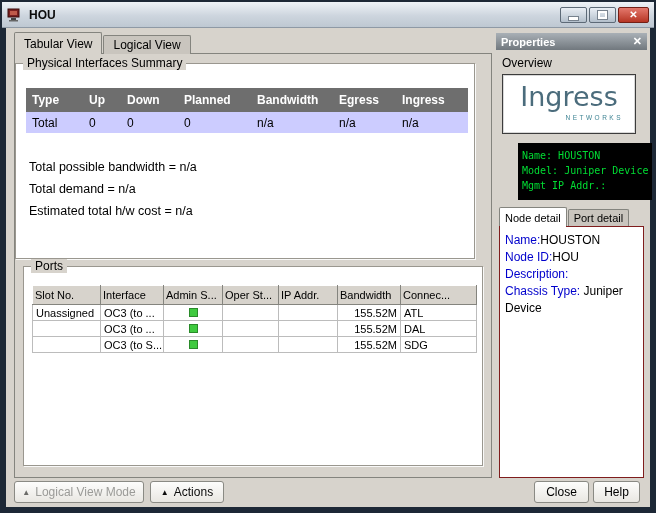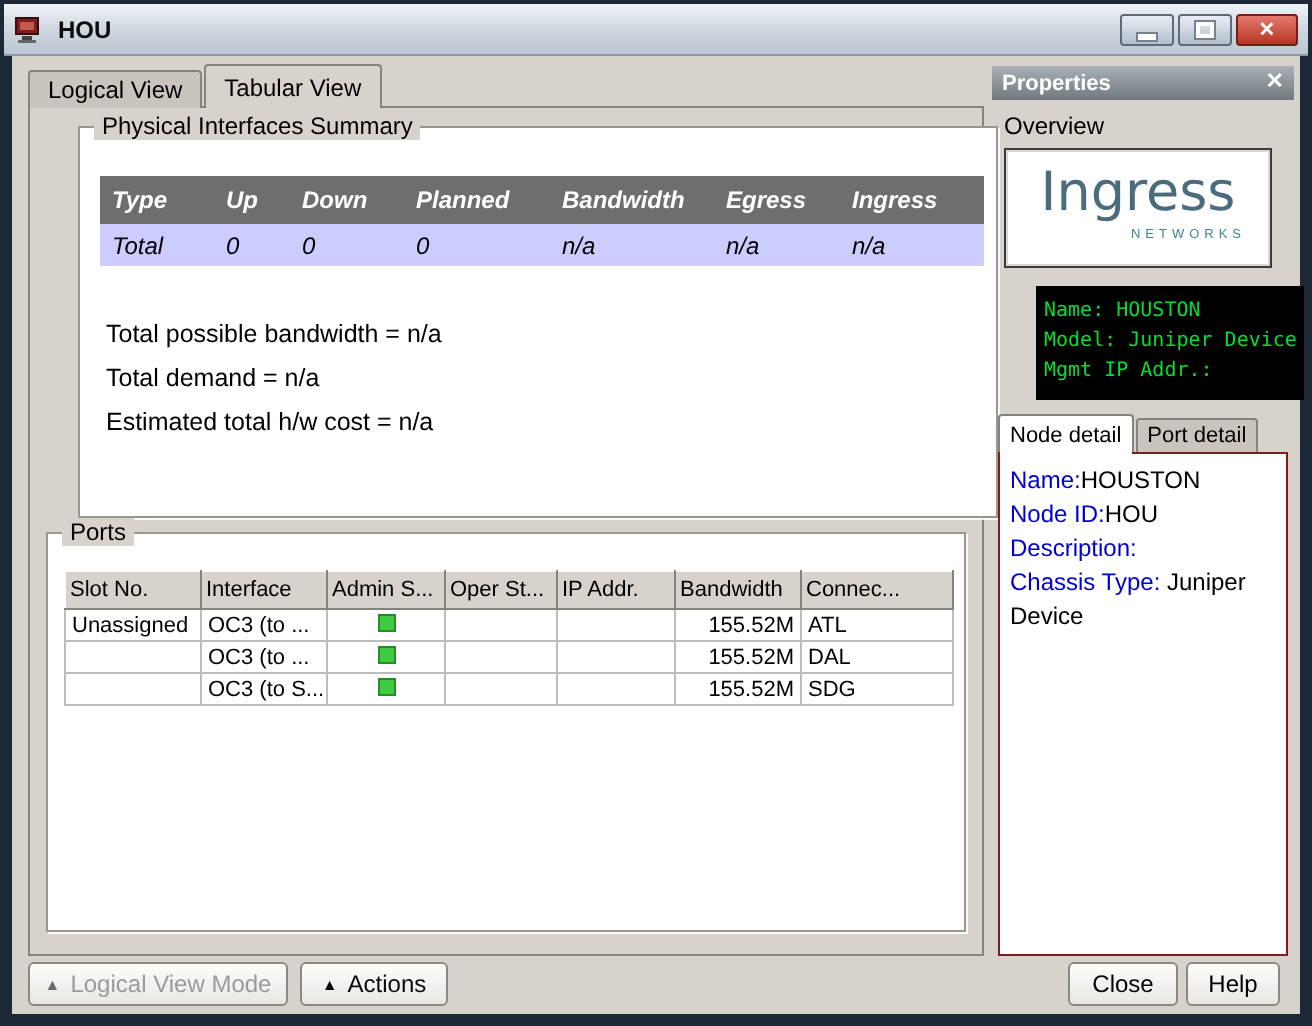--- a/index.html
+++ b/index.html
@@ -31,25 +31,25 @@
     background:#c9c5be; margin-right:1px; border-radius:2px 2px 0 0; }
   .main-tab.active { height:22px; padding-top:4px; background:#d7d3cc; position:relative; }
   .main-tab.active::after { content:""; position:absolute; left:0; right:0; bottom:-2px; height:2px; background:#d7d3cc; }
 
   .tab-panel { position:absolute; left:8px; top:25px; width:478px; height:425px;
     border:1px solid #84847e; background:#d7d3cc; }
 
   
   .groupbox { position:absolute; border:1px solid #9a978f; background:#fff; box-shadow:1px 1px 0 rgba(255,255,255,.85); }
   .groupbox-title { position:absolute; top:-8px; left:7px; background:#d7d3cc; padding:0 4px; font-size:12px; }
-  .gb-summary { left:24px; top:9px; width:460px; height:196px; }
+  .gb-summary { left:0; top:9px; width:460px; height:196px; }
   .gb-ports   { left:8px; top:212px; width:460px; height:200px; }
 
   
-  .summary-table { position:absolute; left:10px; top:24px; width:442px; border-collapse:collapse; table-layout:fixed;font-style:italic; }
+  .summary-table { position:absolute; left:10px; top:24px; width:442px; border-collapse:collapse; table-layout:fixed; }
   .summary-table th { background:#6e6e6e; color:#fff; font-weight:bold; text-align:left;
     height:24px; padding:0 0 0 6px; font-size:12px; }
   .summary-table td { background:#ccccff; height:21px; padding:0 0 0 6px; }
 
   .summary-notes { position:absolute; left:13px; top:92px; line-height:22px; font-size:12.5px; }
 
   
   .ports-table { position:absolute; left:8px; top:18px; width:444px; border-collapse:collapse; table-layout:fixed;
     border:1px solid #84847e; }
   .ports-table th { background:#d7d3cc; font-weight:normal; height:19px; font-size:11px; text-align:left;
@@ -118,22 +118,22 @@
       </div>
       <div class="win-btn close-btn">
         <span>✕</span>
       </div>
     </div>
   </div>
 
   <div class="app-body">
 
     <div class="main-tabs">
+      <div class="main-tab active">Tabular View</div>
       <div class="main-tab">Logical View</div>
-      <div class="main-tab active">Tabular View</div>
     </div>
 
     <div class="tab-panel">
 
       <div class="groupbox gb-summary">
         <span class="groupbox-title">Physical Interfaces Summary</span>
         <table class="summary-table">
           <colgroup>
             <col style="width:57px">
               <col style="width:38px">

